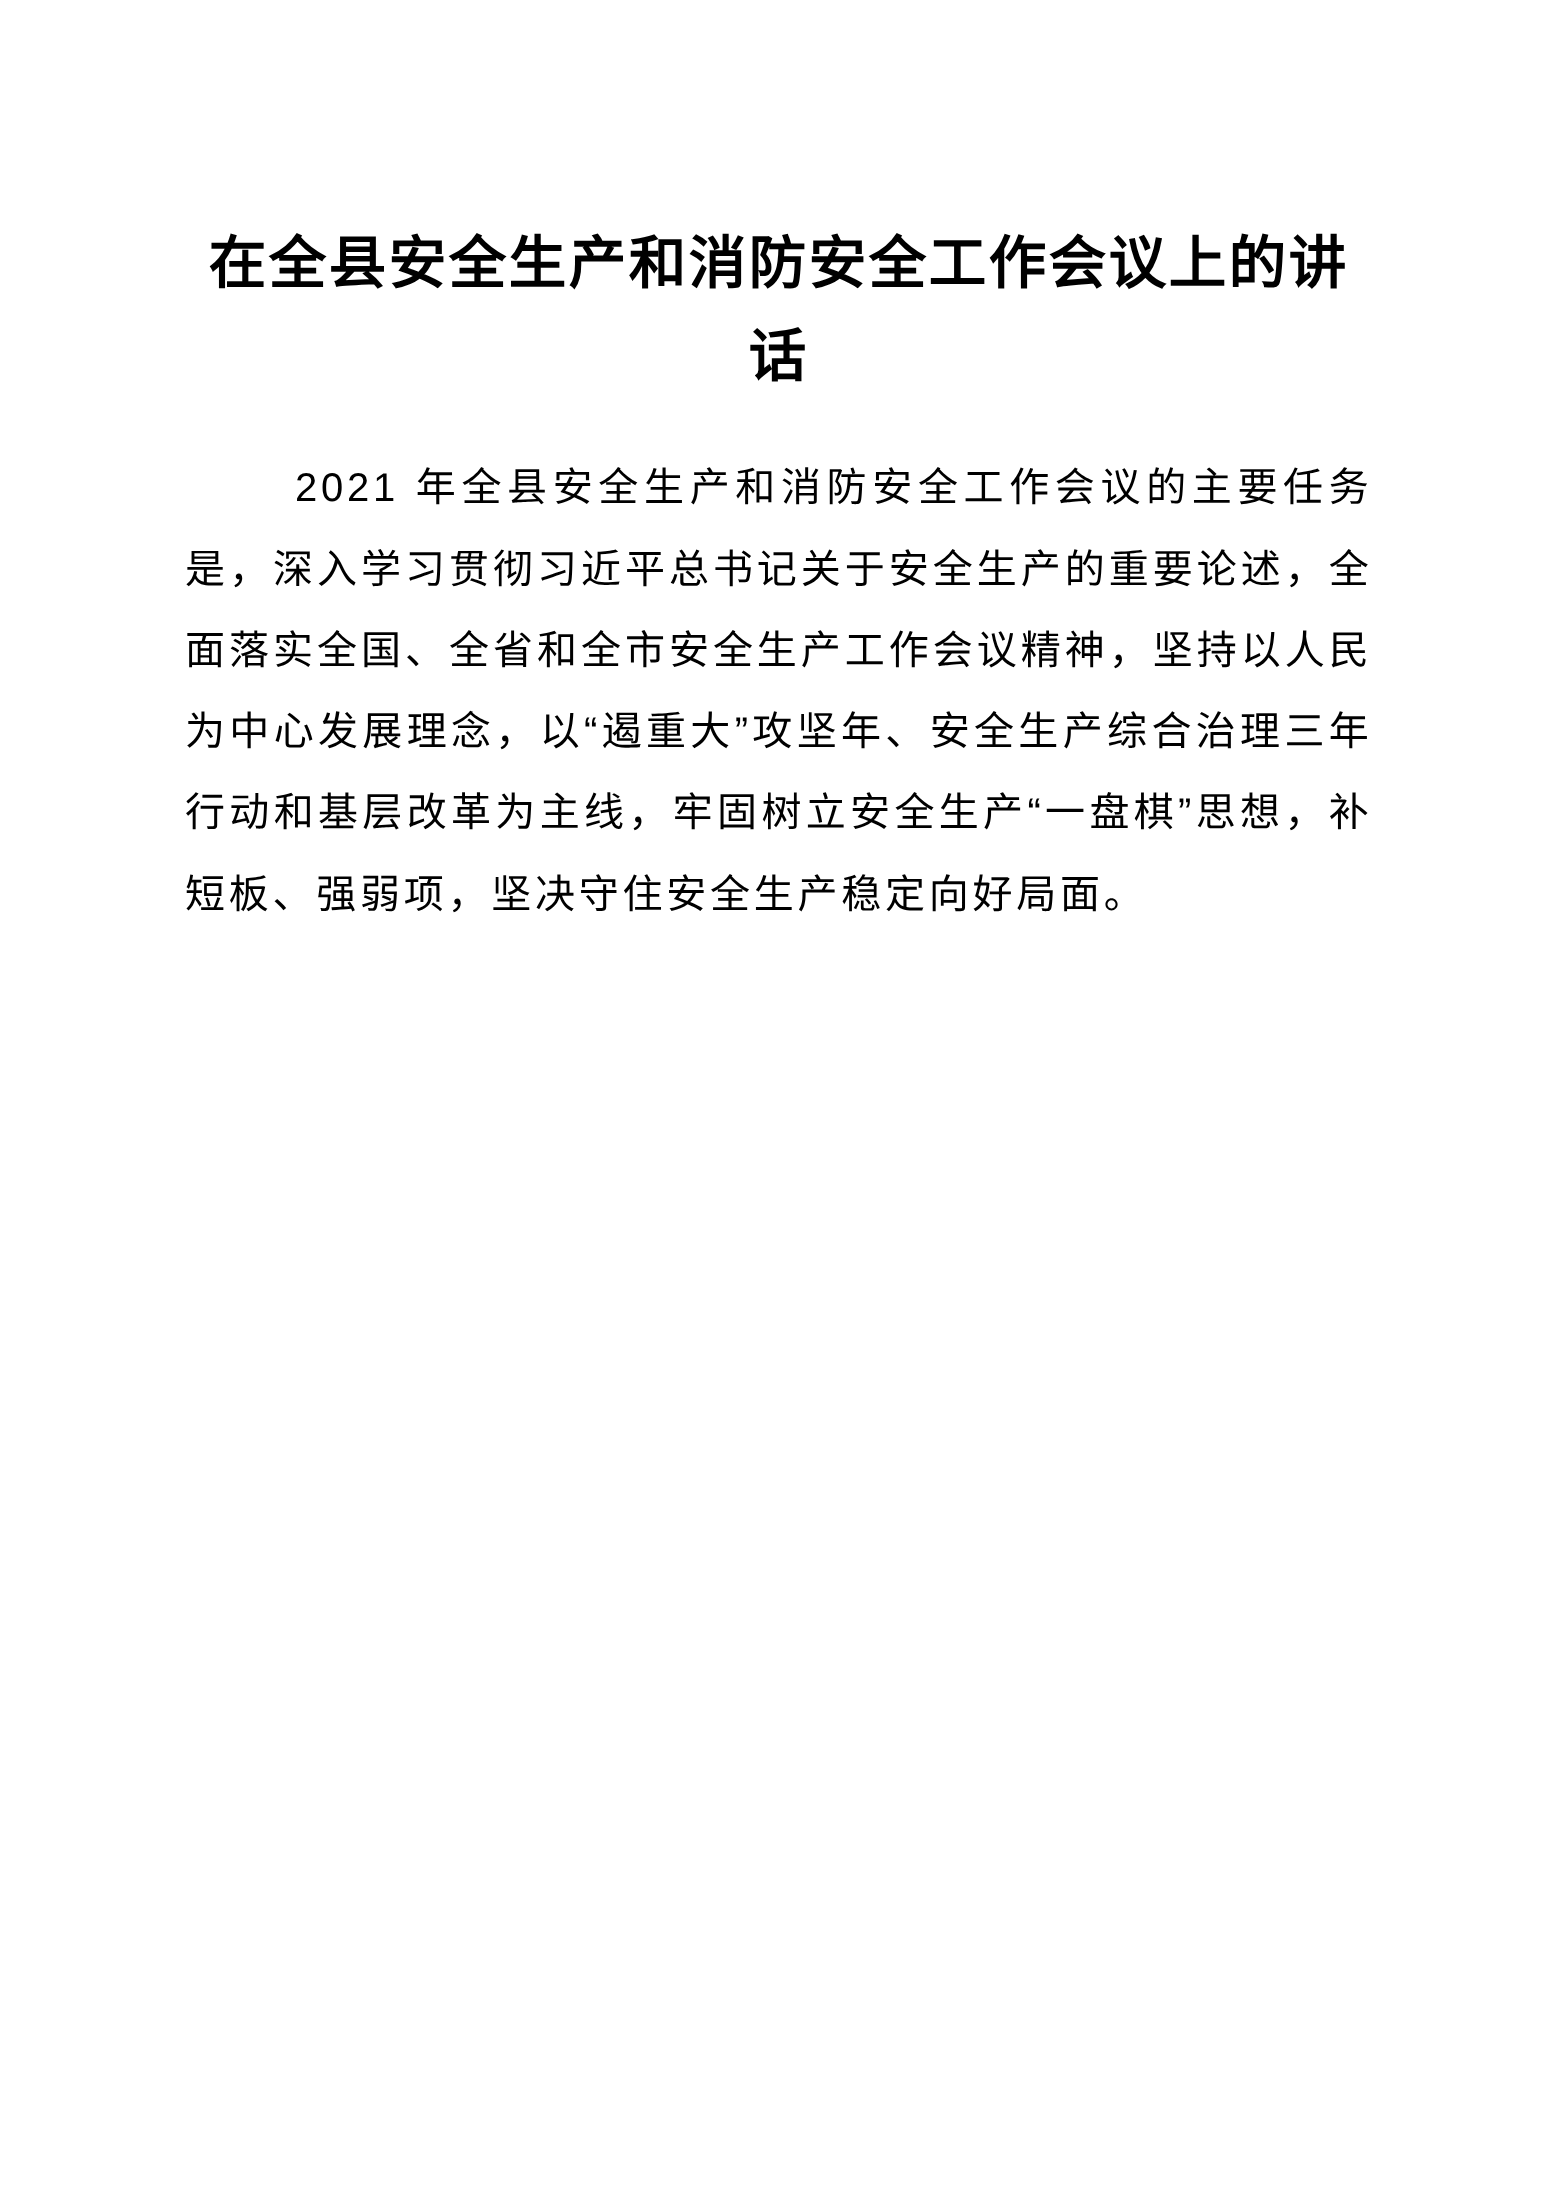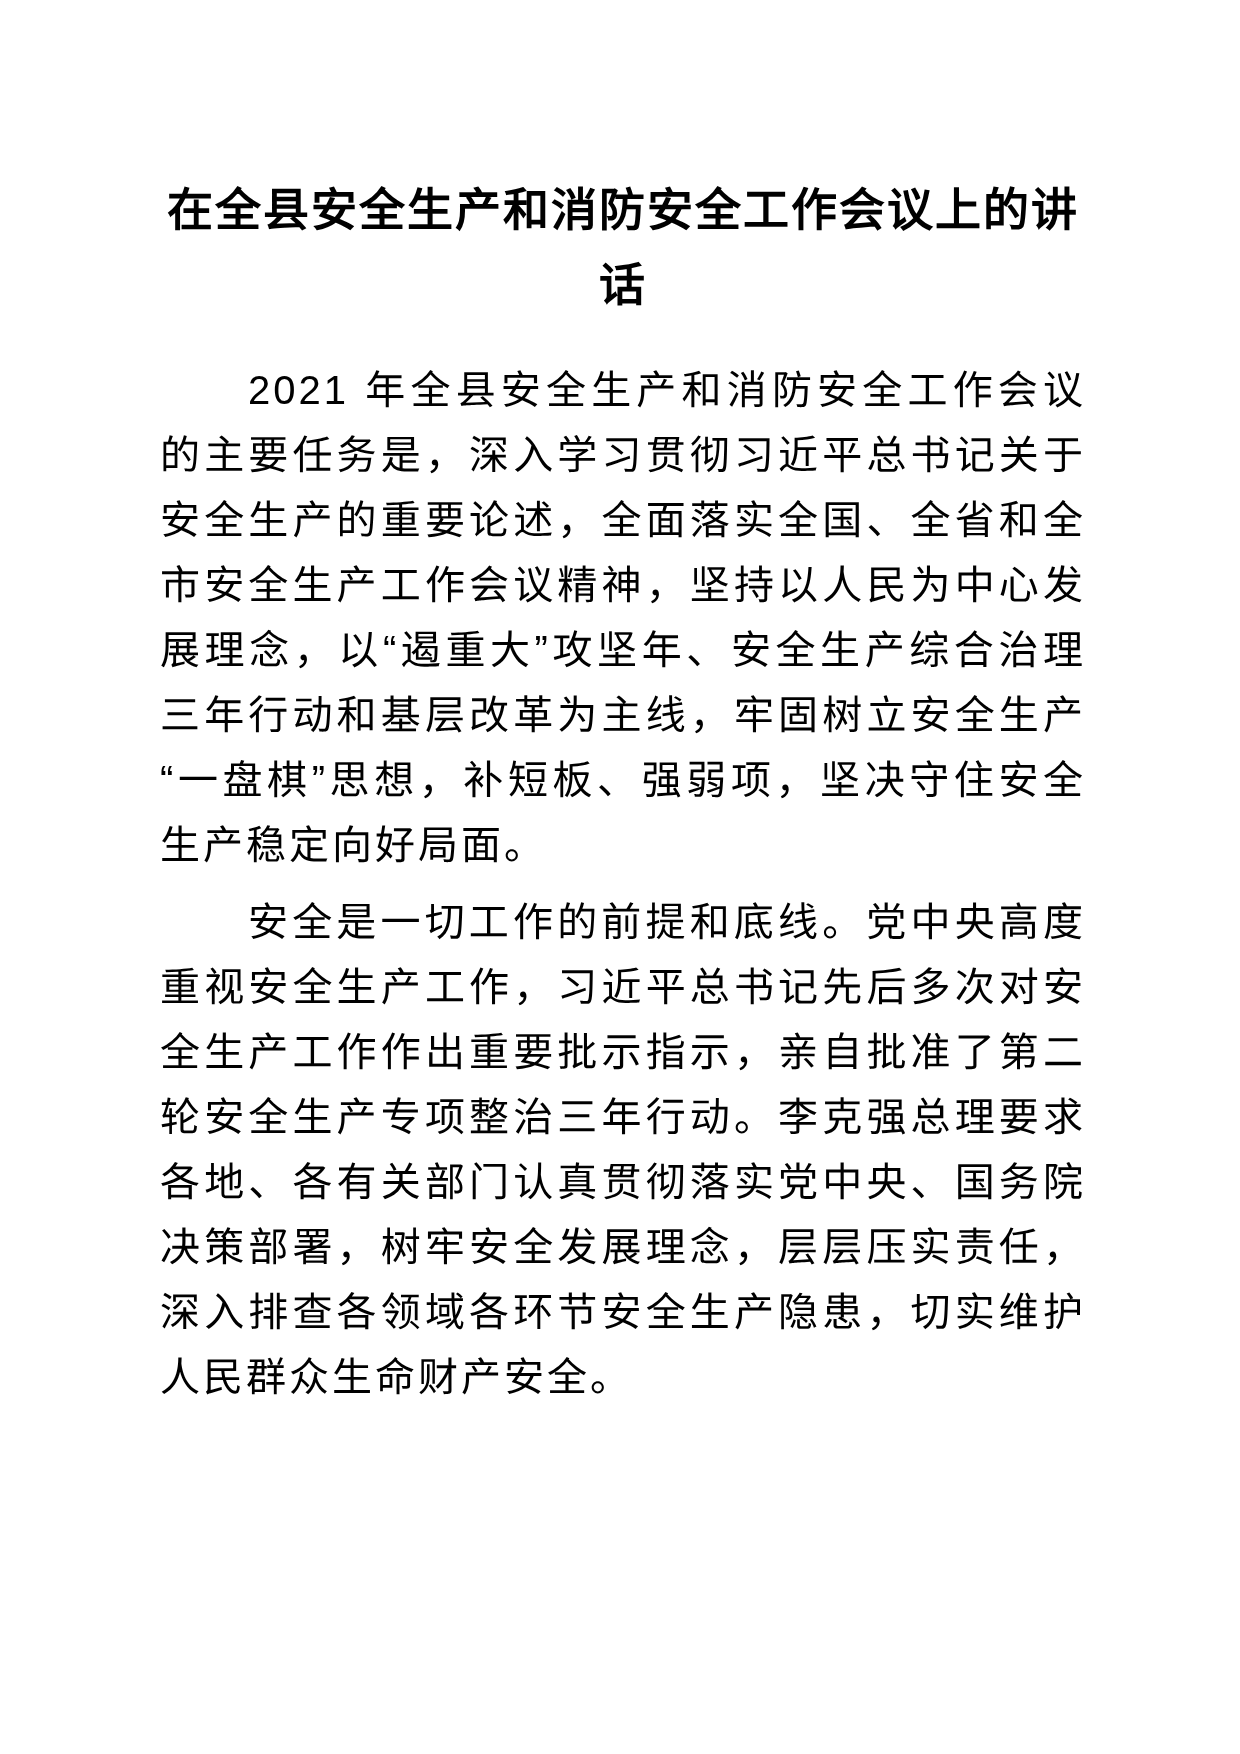--- a/index.html
+++ b/index.html
@@ -25,22 +25,22 @@
   .doc-title {
     margin: 0 0 35px 0;
     font-size: 46px;
     line-height: 75px;
     font-weight: 800;
     letter-spacing: 2px;
     text-align: center;
     color: #000000;
   }
   .para {
-    margin: 12px;
-    font-size: 40px;
+    margin: 0;
+    font-size: 32px;
     line-height: 65px;
     letter-spacing: 3px;
     text-align: justify;
     text-justify: inter-ideograph;
     text-indent: 88px;
     color: #000000;
     font-weight: 400;
   }
   .para.heading {
     font-weight: 700;
@@ -49,16 +49,15 @@
 </head>
 <body>
 
 <div class="page">
   <div class="content">
     <h1 class="doc-title">在全县安全生产和消防安全工作会议上的讲话</h1>
 
     <p class="para">2021 年全县安全生产和消防安全工作会议的主要任务是，深入学习贯彻习近平总书记关于安全生产的重要论述，全面落实全国、全省和全市安全生产工作会议精神，坚持以人民为中心发展理念，以“遏重大”攻坚年、安全生产综合治理三年行动和基层改革为主线，牢固树立安全生产“一盘棋”思想，补短板、强弱项，坚决守住安全生产稳定向好局面。</p>
 
 
-    <p class="para">安全是一切工作的前提和底线。党中央高度重视安全生产工作，习近平总书记先后多次对安全生产工作作出重要批示指示，亲自批准了第二轮安全生产专项整治三年行动。李克强总理要求各地、各有关部门认真贯彻落实党中央、国务院决策部署，树牢安全发展理念，层层压实责任，深入排查各领域各环节安全生产隐患，切实维护人民群众生命财产安全。</p>
 
   </div>
 </div>
 
 </body></html>

